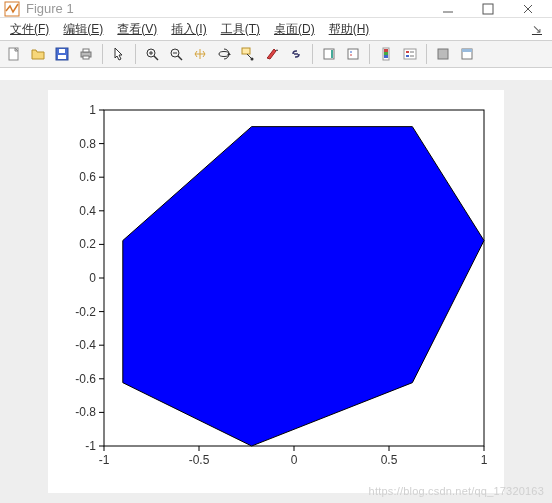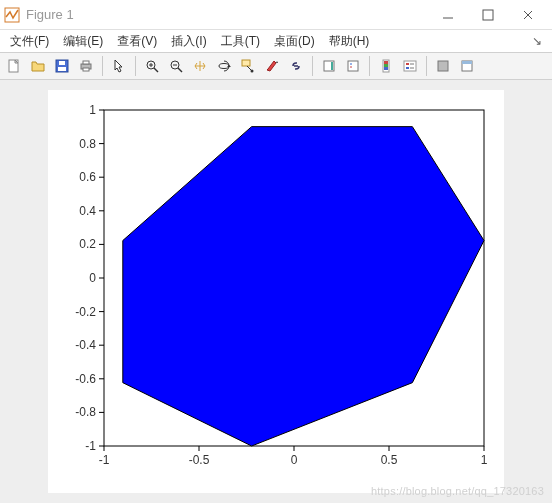--- a/index.html
+++ b/index.html
@@ -1,21 +1,21 @@
 <!DOCTYPE html>
 <html><head>
 <meta charset="utf-8">
 <style>
   * { box-sizing: border-box; margin: 0; padding: 0; }
   body { font-family: "Microsoft YaHei", "SimSun", sans-serif; font-size: 12px; background: #fff; width: 552px; height: 503px; overflow: hidden; position: relative; }
-  .titlebar { height: 30px; background: #fff; border-bottom: 1px solid #e0e0e0; display: flex; align-items: center; padding: 0 4px; color: #888; }
+  .titlebar { height: 18px; background: #fff; border-bottom: 1px solid #e0e0e0; display: flex; align-items: center; padding: 0 4px; color: #888; }
   .titlebar .app-icon { width: 16px; height: 16px; margin-right: 6px; display: inline-flex; align-items: center; justify-content: center; }
   .titlebar .title { flex: 1; font-size: 13px; color: #999; }
   .titlebar .win-btn { width: 40px; height: 28px; display: flex; align-items: center; justify-content: center; color: #666; }
-  .menubar { height: 22px; background: #fff; display: flex; align-items: center; padding: 0 4px; font-size: 12px; color: #333; }
+  .menubar { height: 22px; background: #fff; display: flex; align-items: center; padding: 0 4px; font-size: 12px; color: #333; text-decoration: underline; }
   .menubar .menu-item { padding: 2px 6px; margin-right: 2px; }
   .menubar .chevron { margin-left: auto; padding: 0 6px; color: #666; }
   .toolbar { height: 28px; background: #f4f4f4; border-top: 1px solid #d0d0d0; border-bottom: 1px solid #d0d0d0; display: flex; align-items: center; padding: 0 2px; gap: 0; }
   .toolbar .tbtn { width: 24px; height: 22px; display: flex; align-items: center; justify-content: center; border: 1px solid transparent; }
   .toolbar .sep { width: 1px; height: 20px; background: #c8c8c8; margin: 0 4px; }
   .plot-area { position: absolute; left: 0; right: 0; top: 80px; bottom: 0; background: #eeeeee; display: flex; align-items: center; justify-content: center; }
   .plot-panel { background: #fff; padding: 8px 8px 12px 8px; }
   svg.icon { width: 16px; height: 16px; }
   .watermark { position: absolute; bottom: 6px; right: 8px; font-size: 11px; color: #d0d0d0; letter-spacing: 0.2px; pointer-events: none; }
 </style>
@@ -218,13 +218,13 @@
         <line x1="43" y1="79.19999999999999" x2="48" y2="79.19999999999999" stroke="#000"></line>
         <text x="40" y="83.19999999999999" text-anchor="end" font-size="12" fill="#333">0.6</text>
         <line x1="43" y1="45.599999999999994" x2="48" y2="45.599999999999994" stroke="#000"></line>
         <text x="40" y="49.599999999999994" text-anchor="end" font-size="12" fill="#333">0.8</text>
         <line x1="43" y1="12" x2="48" y2="12" stroke="#000"></line>
         <text x="40" y="16" text-anchor="end" font-size="12" fill="#333">1</text>
       </svg>
   </div>
 </div>
 
-<div class="watermark">https://blog.blog.net/qq_17320163</div>
+<div class="watermark">https://blog.csdn.net/qq_17320163</div>
 
 </body></html>

